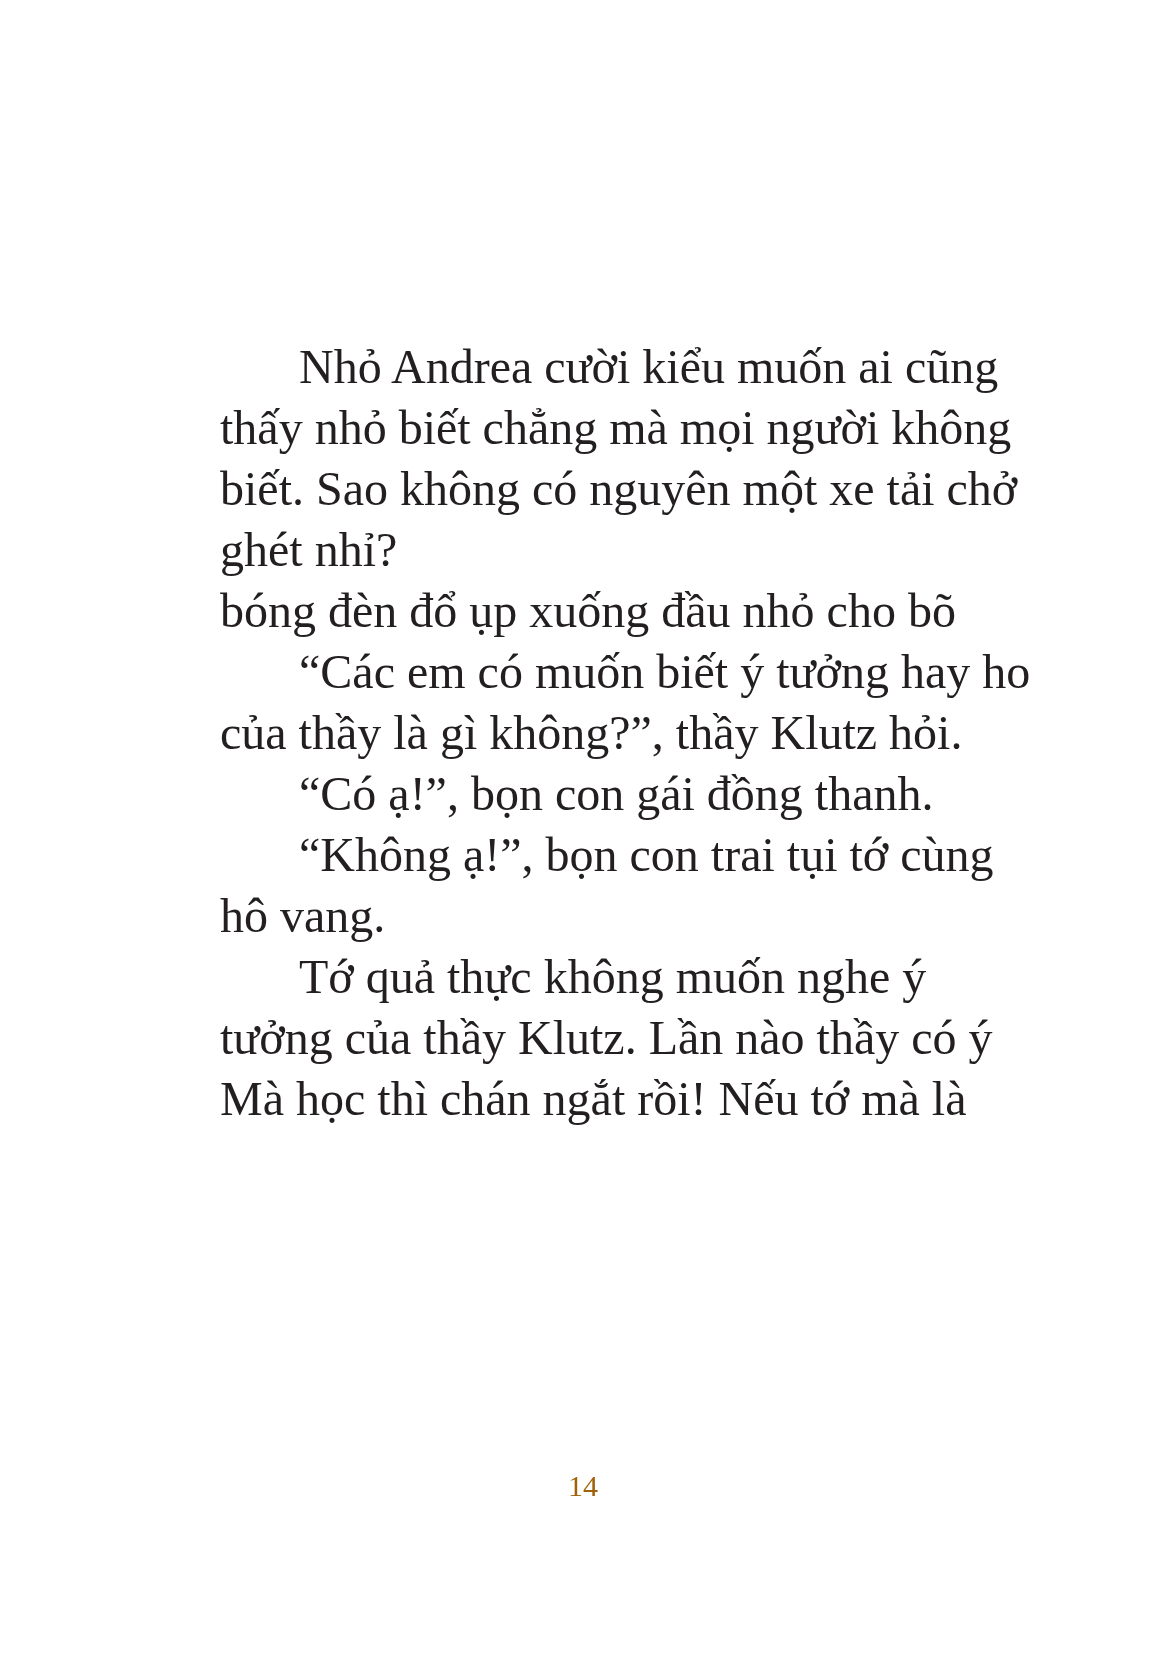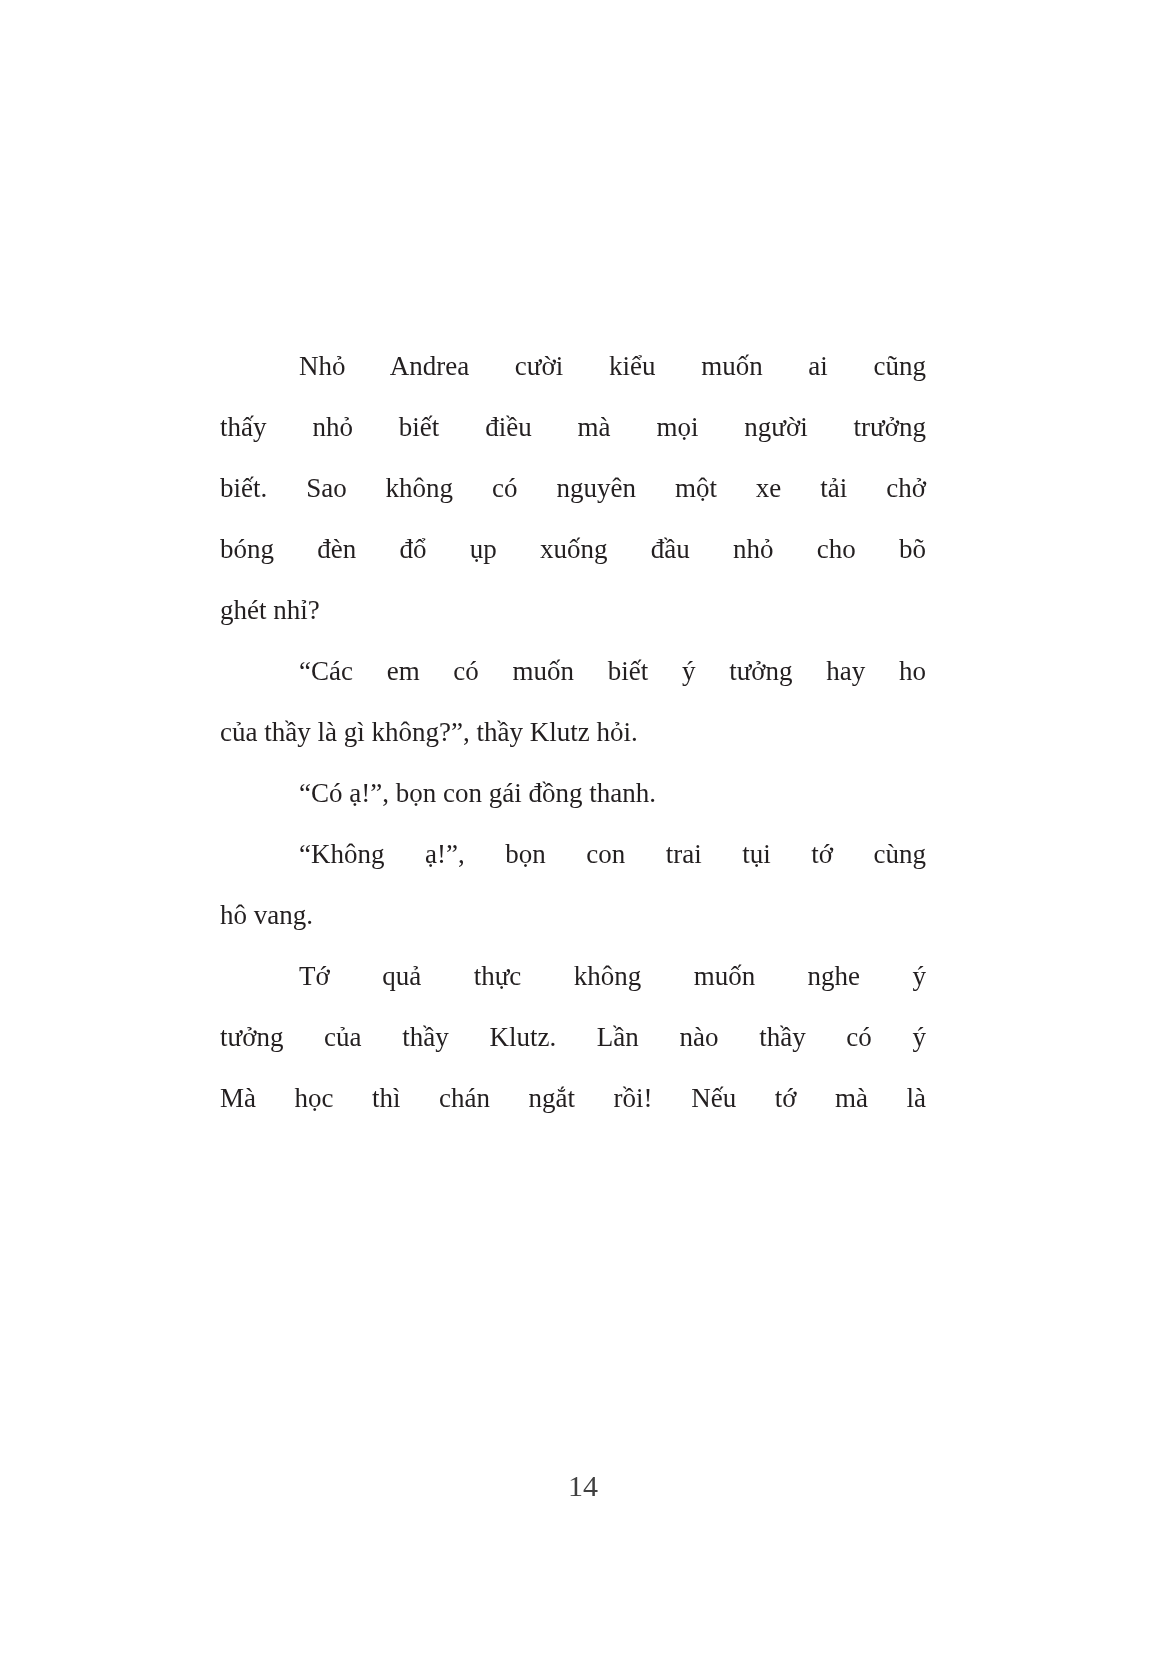--- a/index.html
+++ b/index.html
@@ -25,53 +25,53 @@
     .text-block {
       position: absolute;
       left: 220px;
       top: 336px;
       width: 706px;
     }
     .line {
       display: block;
       height: 61px;
       line-height: 61px;
-      font-size: 27px;
+      font-size: 48px;
       white-space: nowrap;
       text-align: justify;
       text-align-last: justify;
     }
     .line.indent {
       padding-left: 79px;
     }
     .line.last {
       text-align-last: left;
     }
     .page-number {
       position: absolute;
       left: 0;
       width: 1166px;
       top: 1466px;
       text-align: center;
       font-size: 30px;
       line-height: 40px;
-      color: #404040;
+      color: #a16207;
     }
   </style>
 </head>
 <body>
 
 <div class="page">
   <div class="text-block">
 
     <span class="line indent">Nhỏ Andrea cười kiểu muốn ai cũng</span>
-    <span class="line">thấy nhỏ biết điều mà mọi người trưởng</span>
+    <span class="line">thấy nhỏ biết chẳng mà mọi người không</span>
     <span class="line">biết. Sao không có nguyên một xe tải chở</span>
+    <span class="line last">ghét nhỉ?</span>
     <span class="line">bóng đèn đổ ụp xuống đầu nhỏ cho bõ</span>
-    <span class="line last">ghét nhỉ?</span>
 
     <span class="line indent">“Các em có muốn biết ý tưởng hay ho</span>
     <span class="line last">của thầy là gì không?”, thầy Klutz hỏi.</span>
 
     <span class="line indent last">“Có ạ!”, bọn con gái đồng thanh.</span>
 
     <span class="line indent">“Không ạ!”, bọn con trai tụi tớ cùng</span>
     <span class="line last">hô vang.</span>
 
     <span class="line indent">Tớ quả thực không muốn nghe ý</span>

